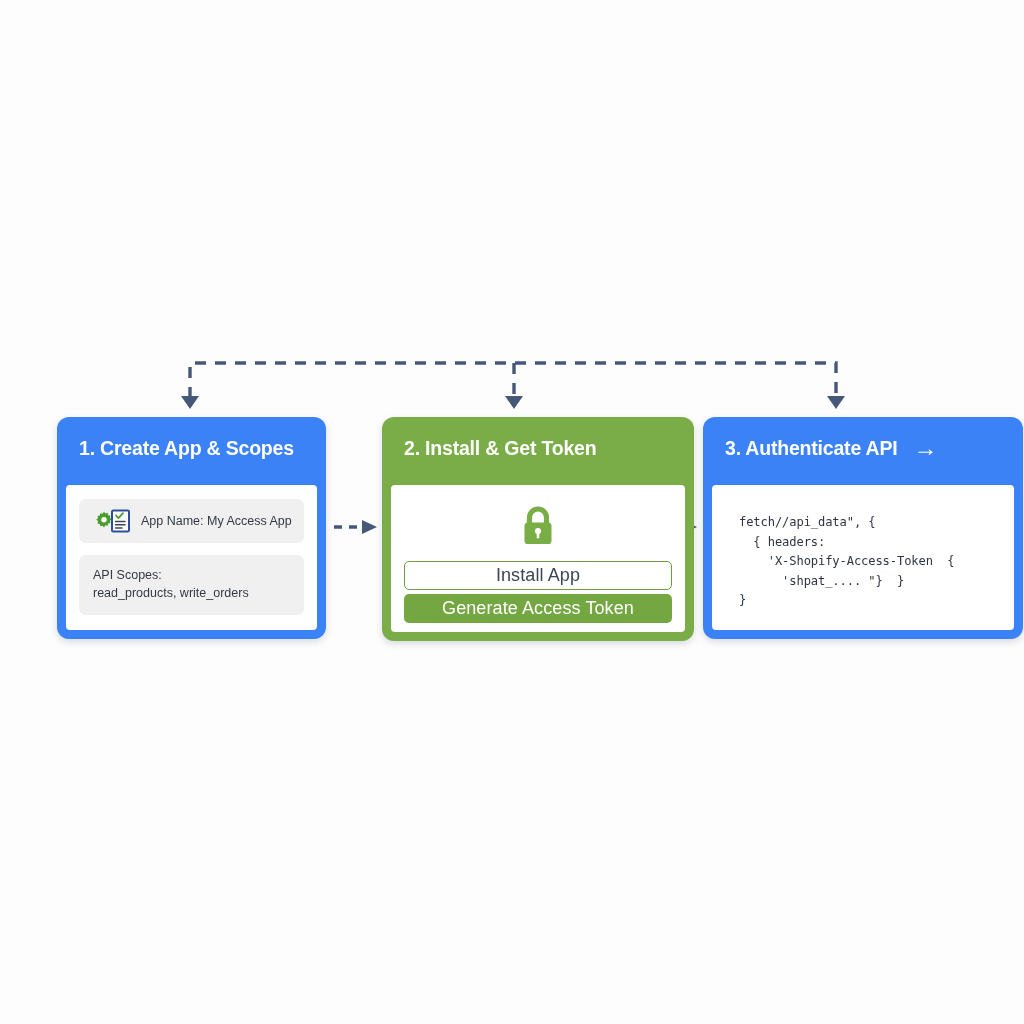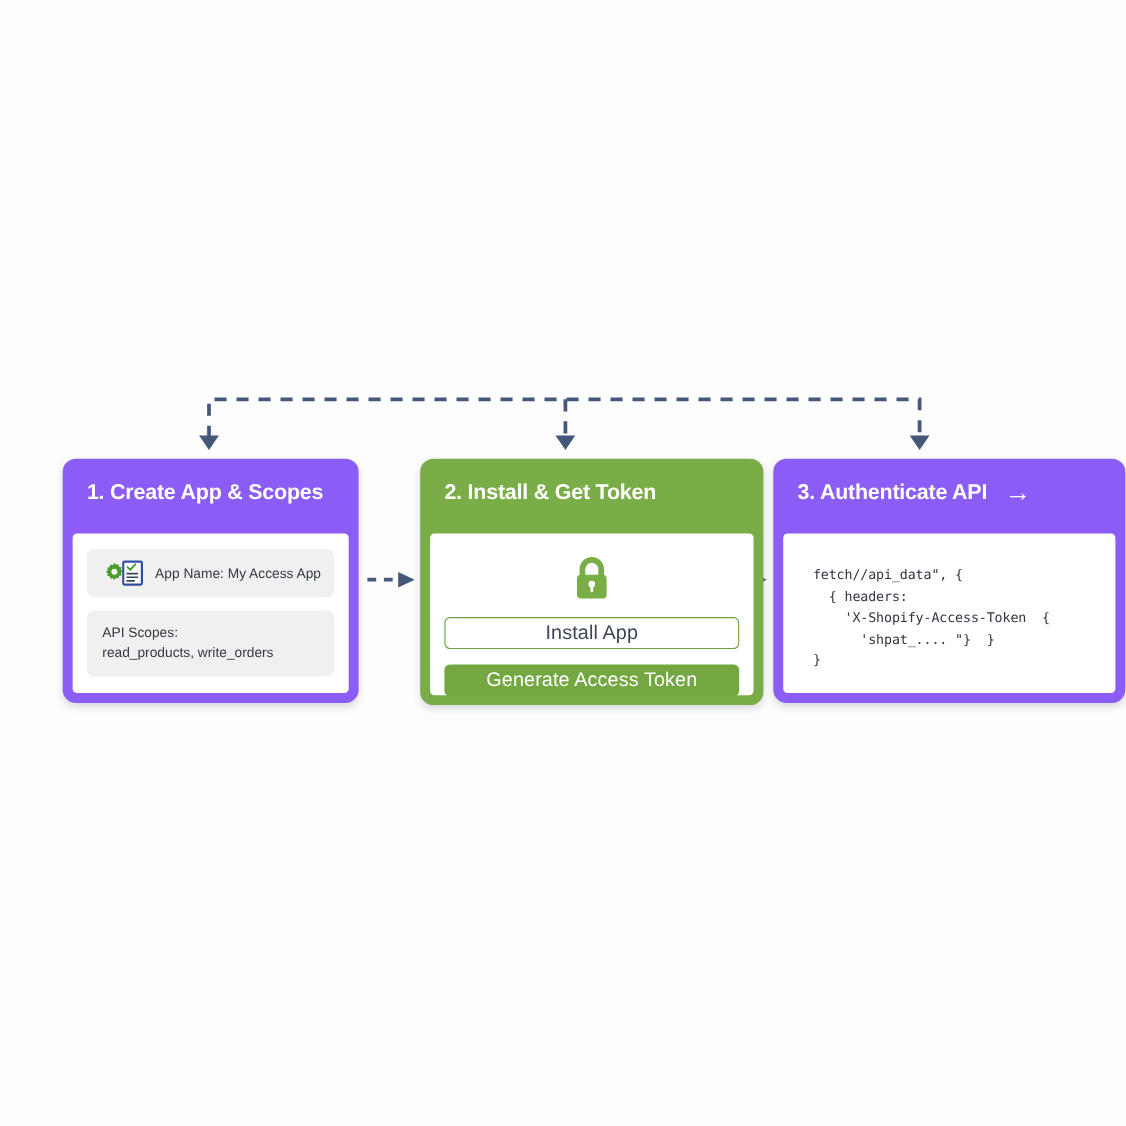--- a/index.html
+++ b/index.html
@@ -35,21 +35,21 @@
 
   
   .card {
     position: absolute;
     border-radius: 12px;
     box-sizing: border-box;
     padding: 0;
     box-shadow: 0 3px 7px rgba(40,55,80,0.17);
     overflow: hidden;
   }
-  .card-dark { background: #8b5cf6; }
+  .card-dark { background: #3b82f6; }
   .card-green { background: #7aad47; }
 
   .card-title {
     box-sizing: border-box;
     width: 100%;
     height: 63px;
     display: flex;
     align-items: center;
     gap: 14px;
     padding: 0 22px;
@@ -124,21 +124,21 @@
     letter-spacing: 0.1px;
   }
   .btn-outline {
     background: #ffffff;
     border: 1.6px solid #6fa03f;
     color: #3c4654;
   }
   .btn-solid {
     background: #74a742;
     color: #ffffff;
-    margin-top: 14px;
+    margin-top: 4px;
   }
 
   
   .code-block {
     font-family: "DejaVu Sans Mono", "Liberation Mono", monospace;
     font-size: 12.1px;
     line-height: 1.62;
     color: #2e3540;
     white-space: pre;
     padding: 14px 4px 0 14px;

